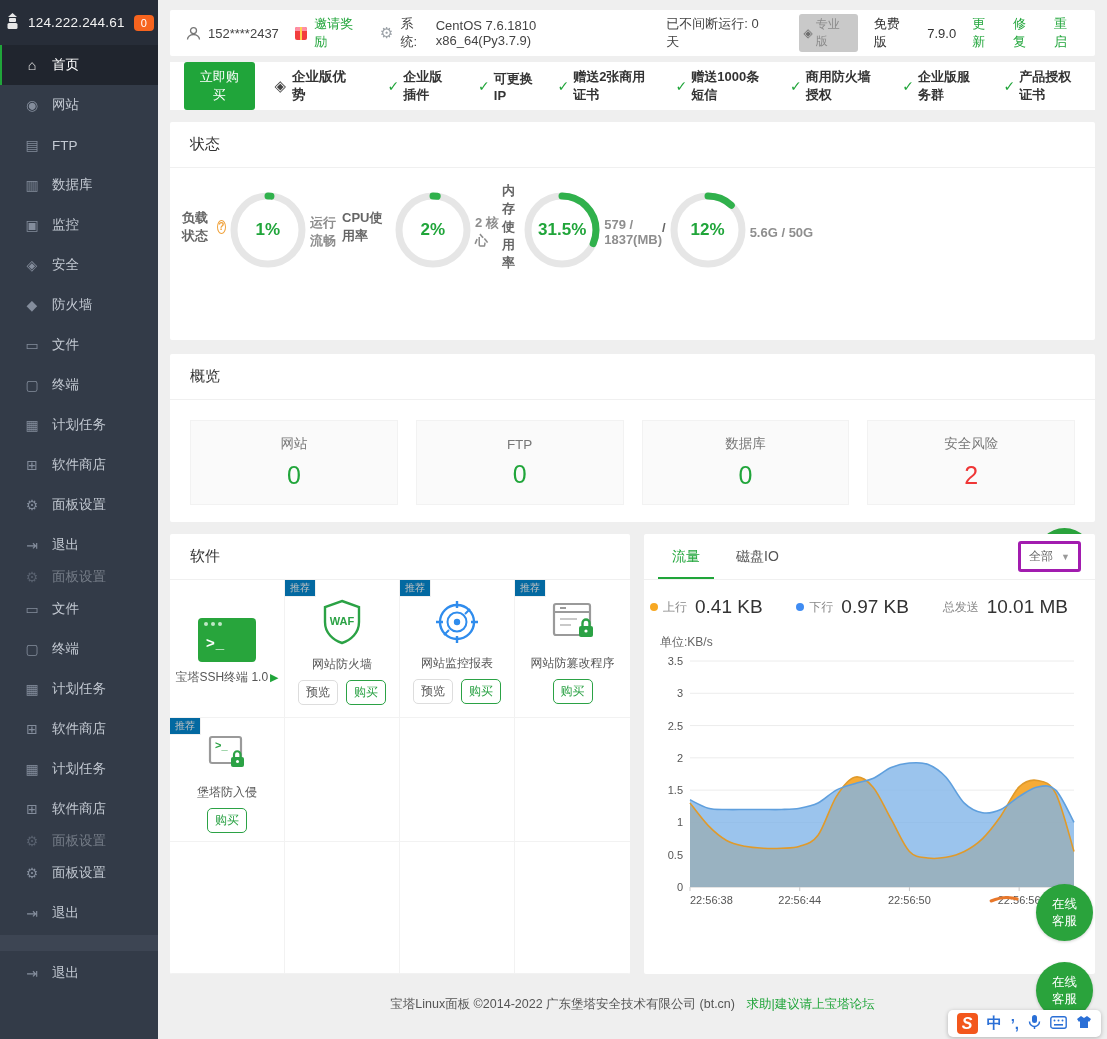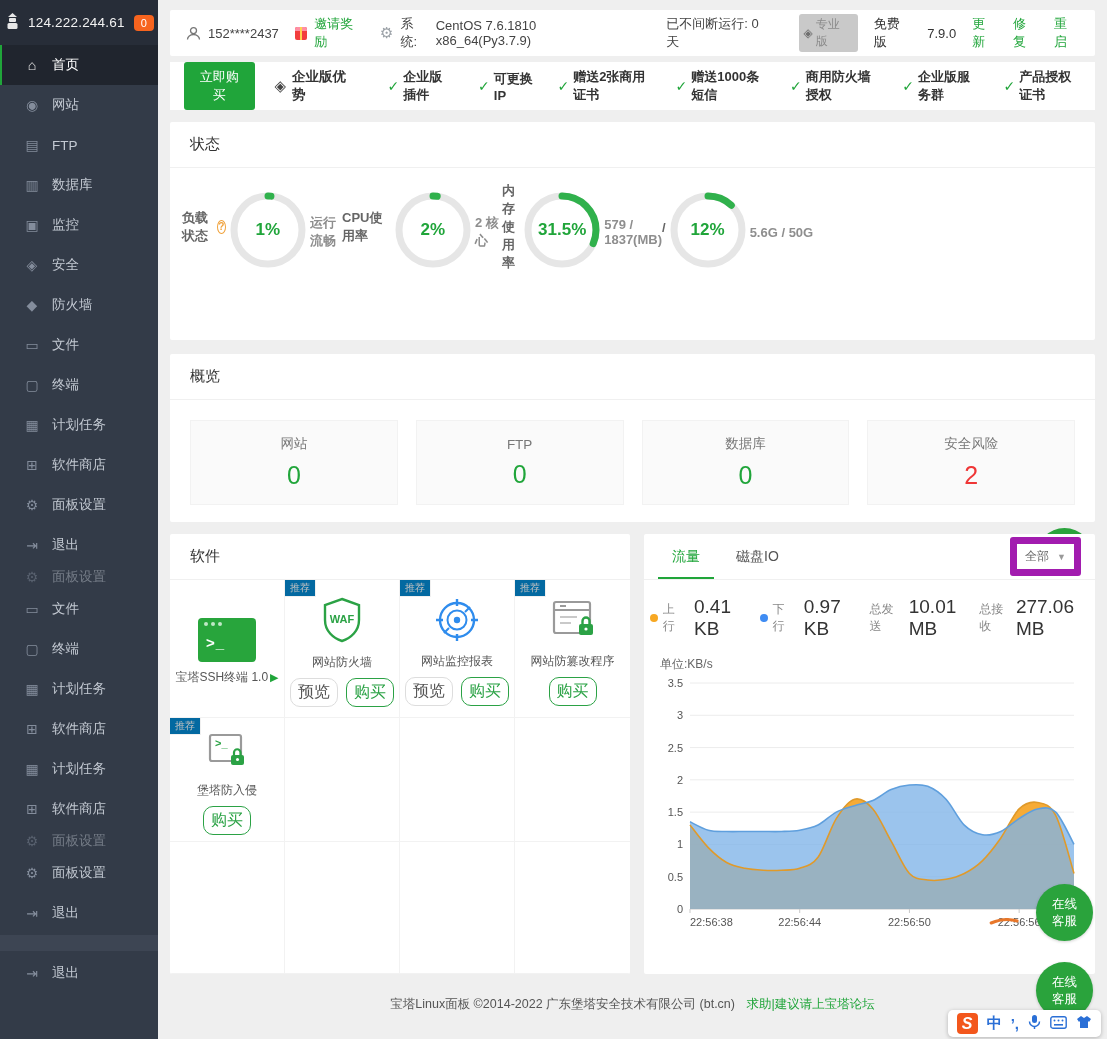--- a/index.html
+++ b/index.html
@@ -62,33 +62,33 @@
   
   .bottom-row { margin-top:12px; display:flex; gap:14px; }
   .software-card { width:460px; height:440px; overflow:hidden; }
   .soft-grid { display:grid; grid-template-columns:repeat(4,1fr); grid-template-rows:138px 124px 132px; }
   .soft-cell { border-right:1px solid #f2f2f2; border-bottom:1px solid #f2f2f2; position:relative; display:flex; flex-direction:column; align-items:center; justify-content:center; gap:7px; padding-top:6px; }
   .soft-cell:nth-child(4n) { border-right:none; }
   .soft-badge { position:absolute; top:0; left:0; font-size:10px; color:#c0c0c0; background:#0369a1; padding:1px 5px; border-right:1px solid #f0f0f0; border-bottom:1px solid #f0f0f0; }
   .soft-name { font-size:12px; color:#555; display:flex; align-items:center; gap:2px; }
   .play-tri { color:#20a53a; font-size:11px; }
   .soft-btns { display:flex; gap:8px; }
-  .sbtn { font-size:16px; border-radius:10px; padding:3px 7px; background:#fff; cursor:pointer; font-family:inherit; }
+  .sbtn { font-size:12px; border-radius:5px; padding:3px 7px; background:#fff; cursor:pointer; font-family:inherit; }
   .sbtn.preview { border:1px solid #ddd; color:#555; }
   .sbtn.buy { border:1px solid #2ba245; color:#2ba245; }
   .ssh-icon { width:58px; height:44px; background:#28a53c; border-radius:4px; position:relative; }
   .ssh-icon .dots { position:absolute; top:4px; left:6px; display:flex; gap:3px; }
   .ssh-icon .dots i { width:4px; height:4px; border-radius:50%; background:#bfe8c6; }
   .ssh-icon .prompt { position:absolute; left:8px; top:16px; color:#fff; font-weight:bold; font-size:15px; letter-spacing:1px; }
   
   .traffic-card { flex:1; height:440px; display:flex; flex-direction:column; }
   .traffic-head { height:46px; border-bottom:1px solid #f0f0f0; display:flex; align-items:center; padding:0 14px; gap:8px; }
   .tab { padding:13px 14px 11px; font-size:14px; color:#555; cursor:pointer; border-bottom:2px solid transparent; }
   .tab.active { color:#20a53a; border-bottom-color:#20a53a; }
-  .filter-box { margin-left:auto; border:7px solid #a21caf; border-radius:3px; font-size:12px; color:#666; padding:4px 8px; display:flex; gap:8px; align-items:center; cursor:pointer; background:#fff; }
+  .filter-box { margin-left:auto; border:3px solid #a21caf; border-radius:3px; font-size:12px; color:#666; padding:4px 8px; display:flex; gap:8px; align-items:center; cursor:pointer; background:#fff; }
   .filter-box .caret { font-size:9px; color:#999; }
   .stats-row { display:flex; padding:16px 6px 4px; }
   .stat-col { flex:1; display:flex; flex-direction:row; align-items:center; gap:8px; }
   .stat-label { font-size:12px; color:#888; display:flex; align-items:center; gap:5px; }
   .stat-dot { width:8px; height:8px; border-radius:50%; display:inline-block; }
   .stat-value { font-size:19px; color:#333; }
   .chart-wrap { padding:6px 10px 0 12px; }
   .unit-label { font-size:12px; color:#666; margin:6px 0 0 4px; }
   .chart-svg text { font-size:11px; fill:#555; font-family:"Liberation Sans","DejaVu Sans",sans-serif; }
   
@@ -499,26 +499,20 @@
               <span class="stat-dot" id="dot-down" style="background: rgb(63, 140, 243);"></span>
               <span>下行</span>
             </span>
           <span class="stat-value">0.97 KB</span>
         </div>
         <div class="stat-col">
           <span class="stat-label">
               <span>总发送</span>
             </span>
           <span class="stat-value">10.01 MB</span>
-        </div>
-        <div class="stat-col">
-          <span class="stat-label">
-              <span>总接收</span>
-            </span>
-          <span class="stat-value">277.06 MB</span>
         </div>
       </div>
       <div class="chart-wrap">
         <div class="unit-label">单位:KB/s</div>
         <svg id="traffic-chart" class="chart-svg" width="428" height="266">
             <line x1="34" y1="236" x2="418" y2="236" stroke="#c9c9c9" stroke-width="1"></line>
             <text x="27" y="240" text-anchor="end">0</text>
             <line x1="34" y1="203.71428571428572" x2="418" y2="203.71428571428572" stroke="#ececec" stroke-width="1"></line>
             <text x="27" y="207.71428571428572" text-anchor="end">0.5</text>
             <line x1="34" y1="171.42857142857144" x2="418" y2="171.42857142857144" stroke="#ececec" stroke-width="1"></line>

